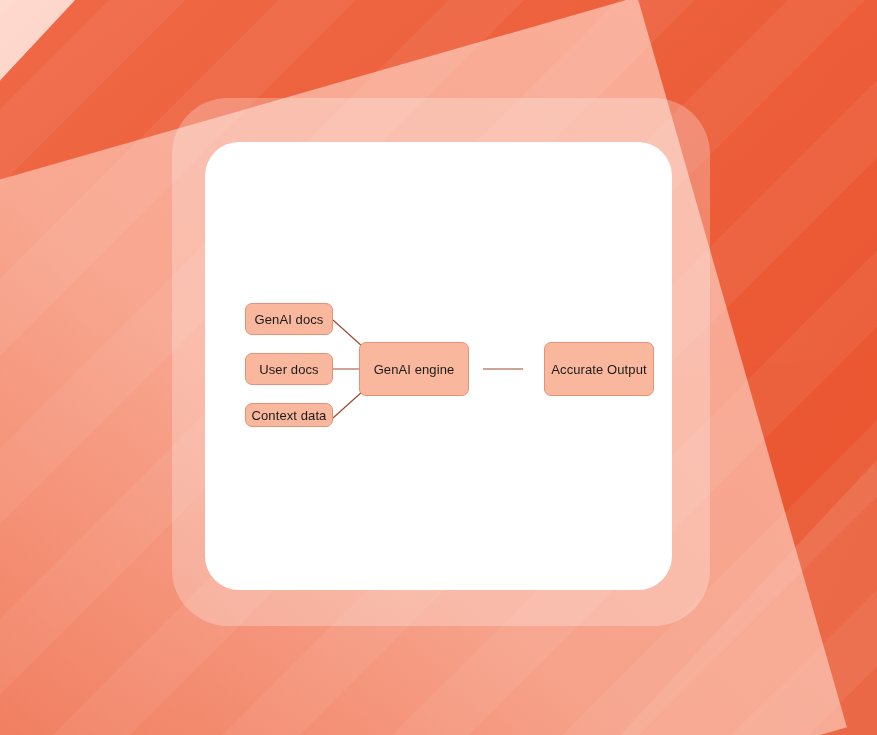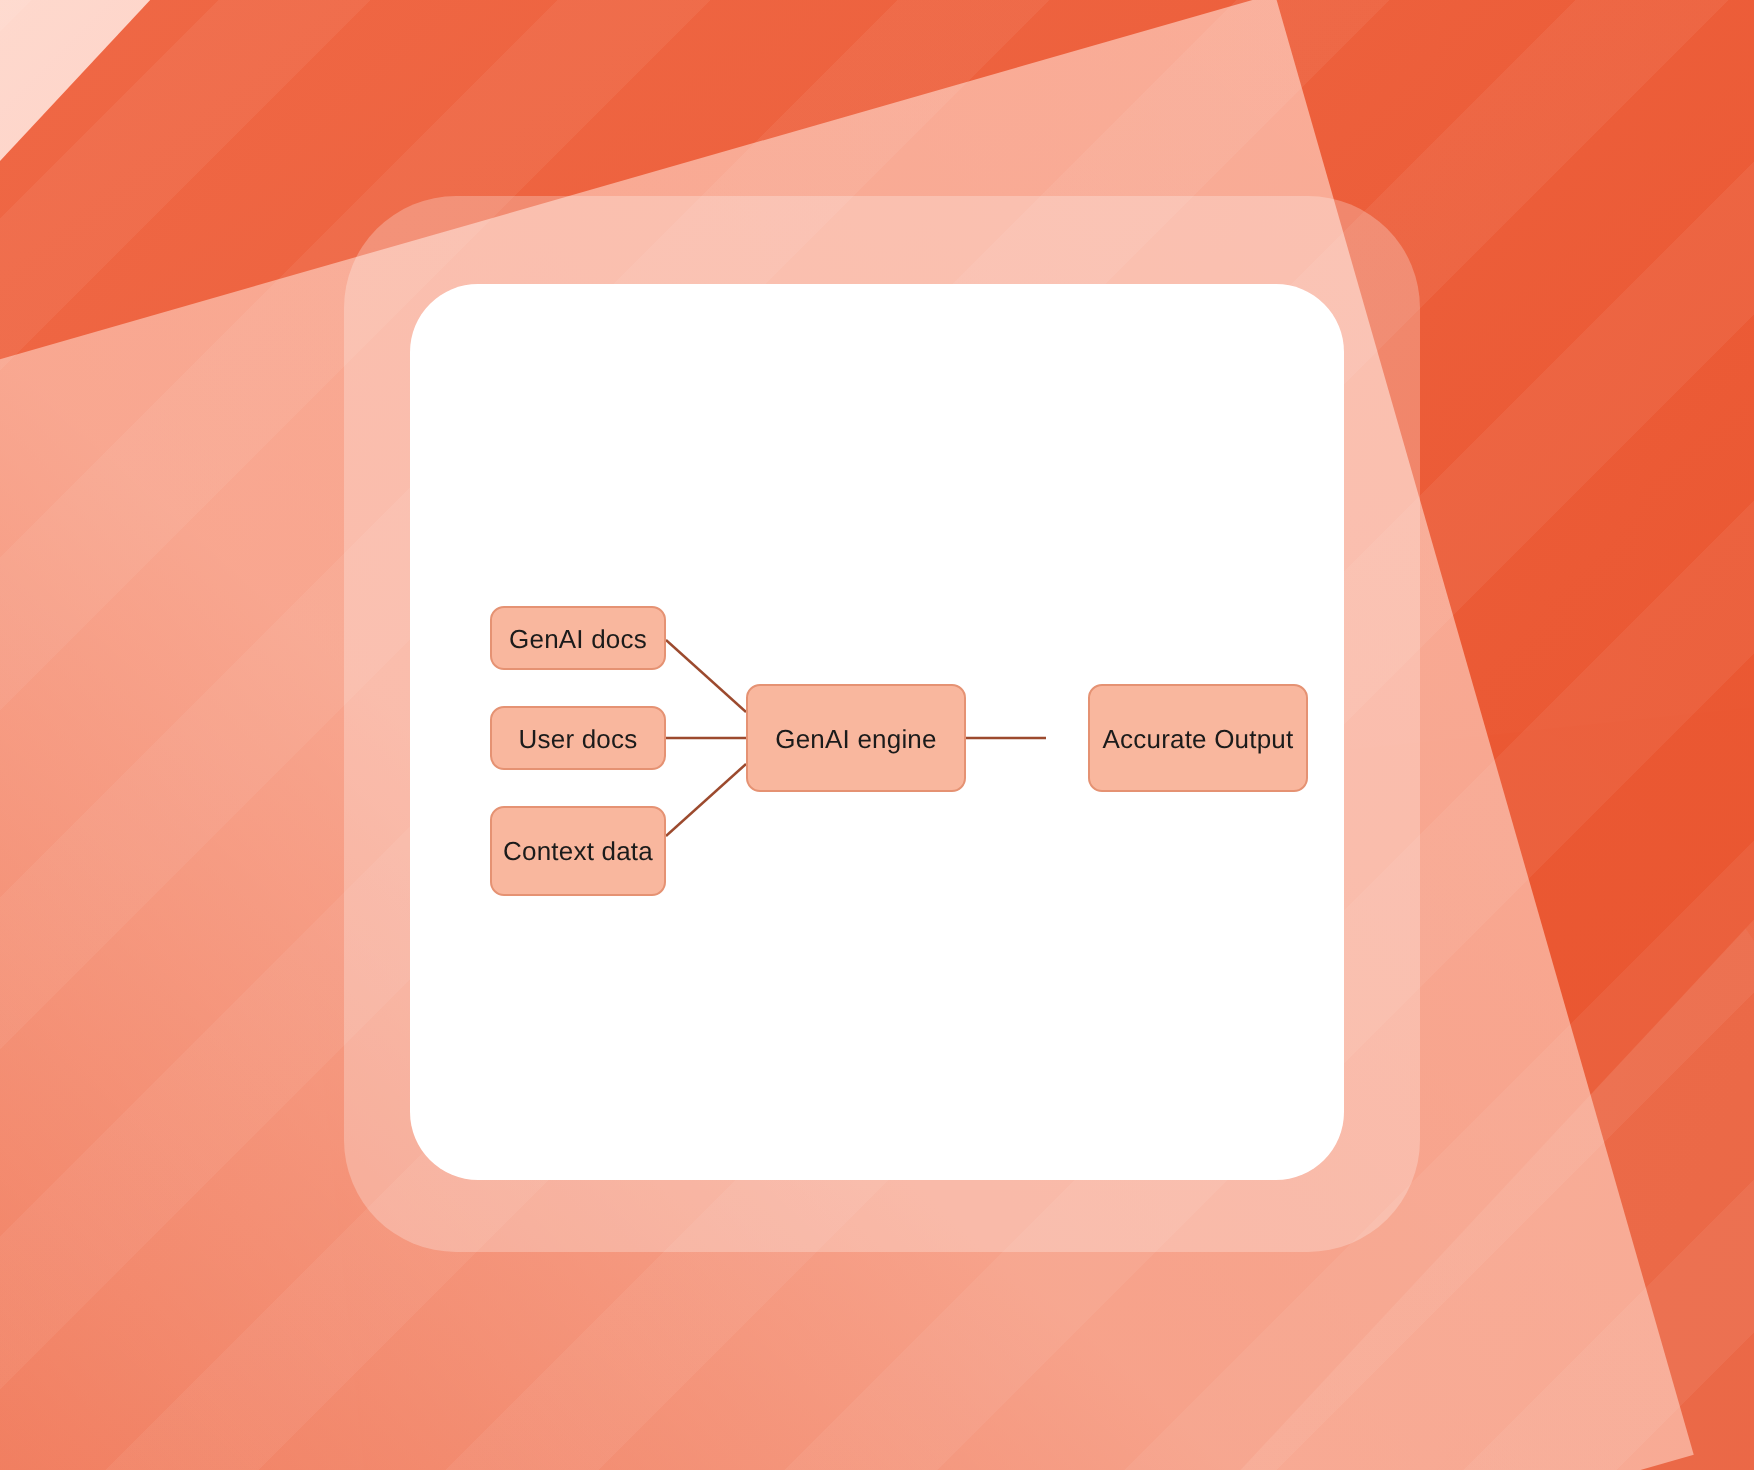--- a/index.html
+++ b/index.html
@@ -155,22 +155,22 @@
     align-items: center;
     justify-content: center;
     color: #1b1b1b;
     font-size: 13px;
     font-family: "Liberation Sans", sans-serif;
     letter-spacing: 0.1px;
     white-space: nowrap;
   }
   .node-your-docs    { left: 40px;  top: 161px; width: 88px;  height: 32px; }
   .node-user-query   { left: 40px;  top: 211px; width: 88px;  height: 32px; }
-  .node-context-data { left: 40px;  top: 261px; width: 88px;  height: 45px; }
-  .node-genai        { left: 168px; top: 200px; width: 110px; height: 54px; }
+  .node-context-data { left: 40px;  top: 261px; width: 88px;  height: 24px; }
+  .node-genai        { left: 154px; top: 200px; width: 110px; height: 54px; }
   .node-output       { left: 318px; top: 200px; width: 110px; height: 54px; margin-left: 21px; }
 </style>
 </head>
 <body>
 
 <div class="bg-root">
   <div class="bg-base"></div>
   <div class="bg-wedge-tr"></div>
   <div class="ring r4"></div>
   <div class="ring r3"></div>

